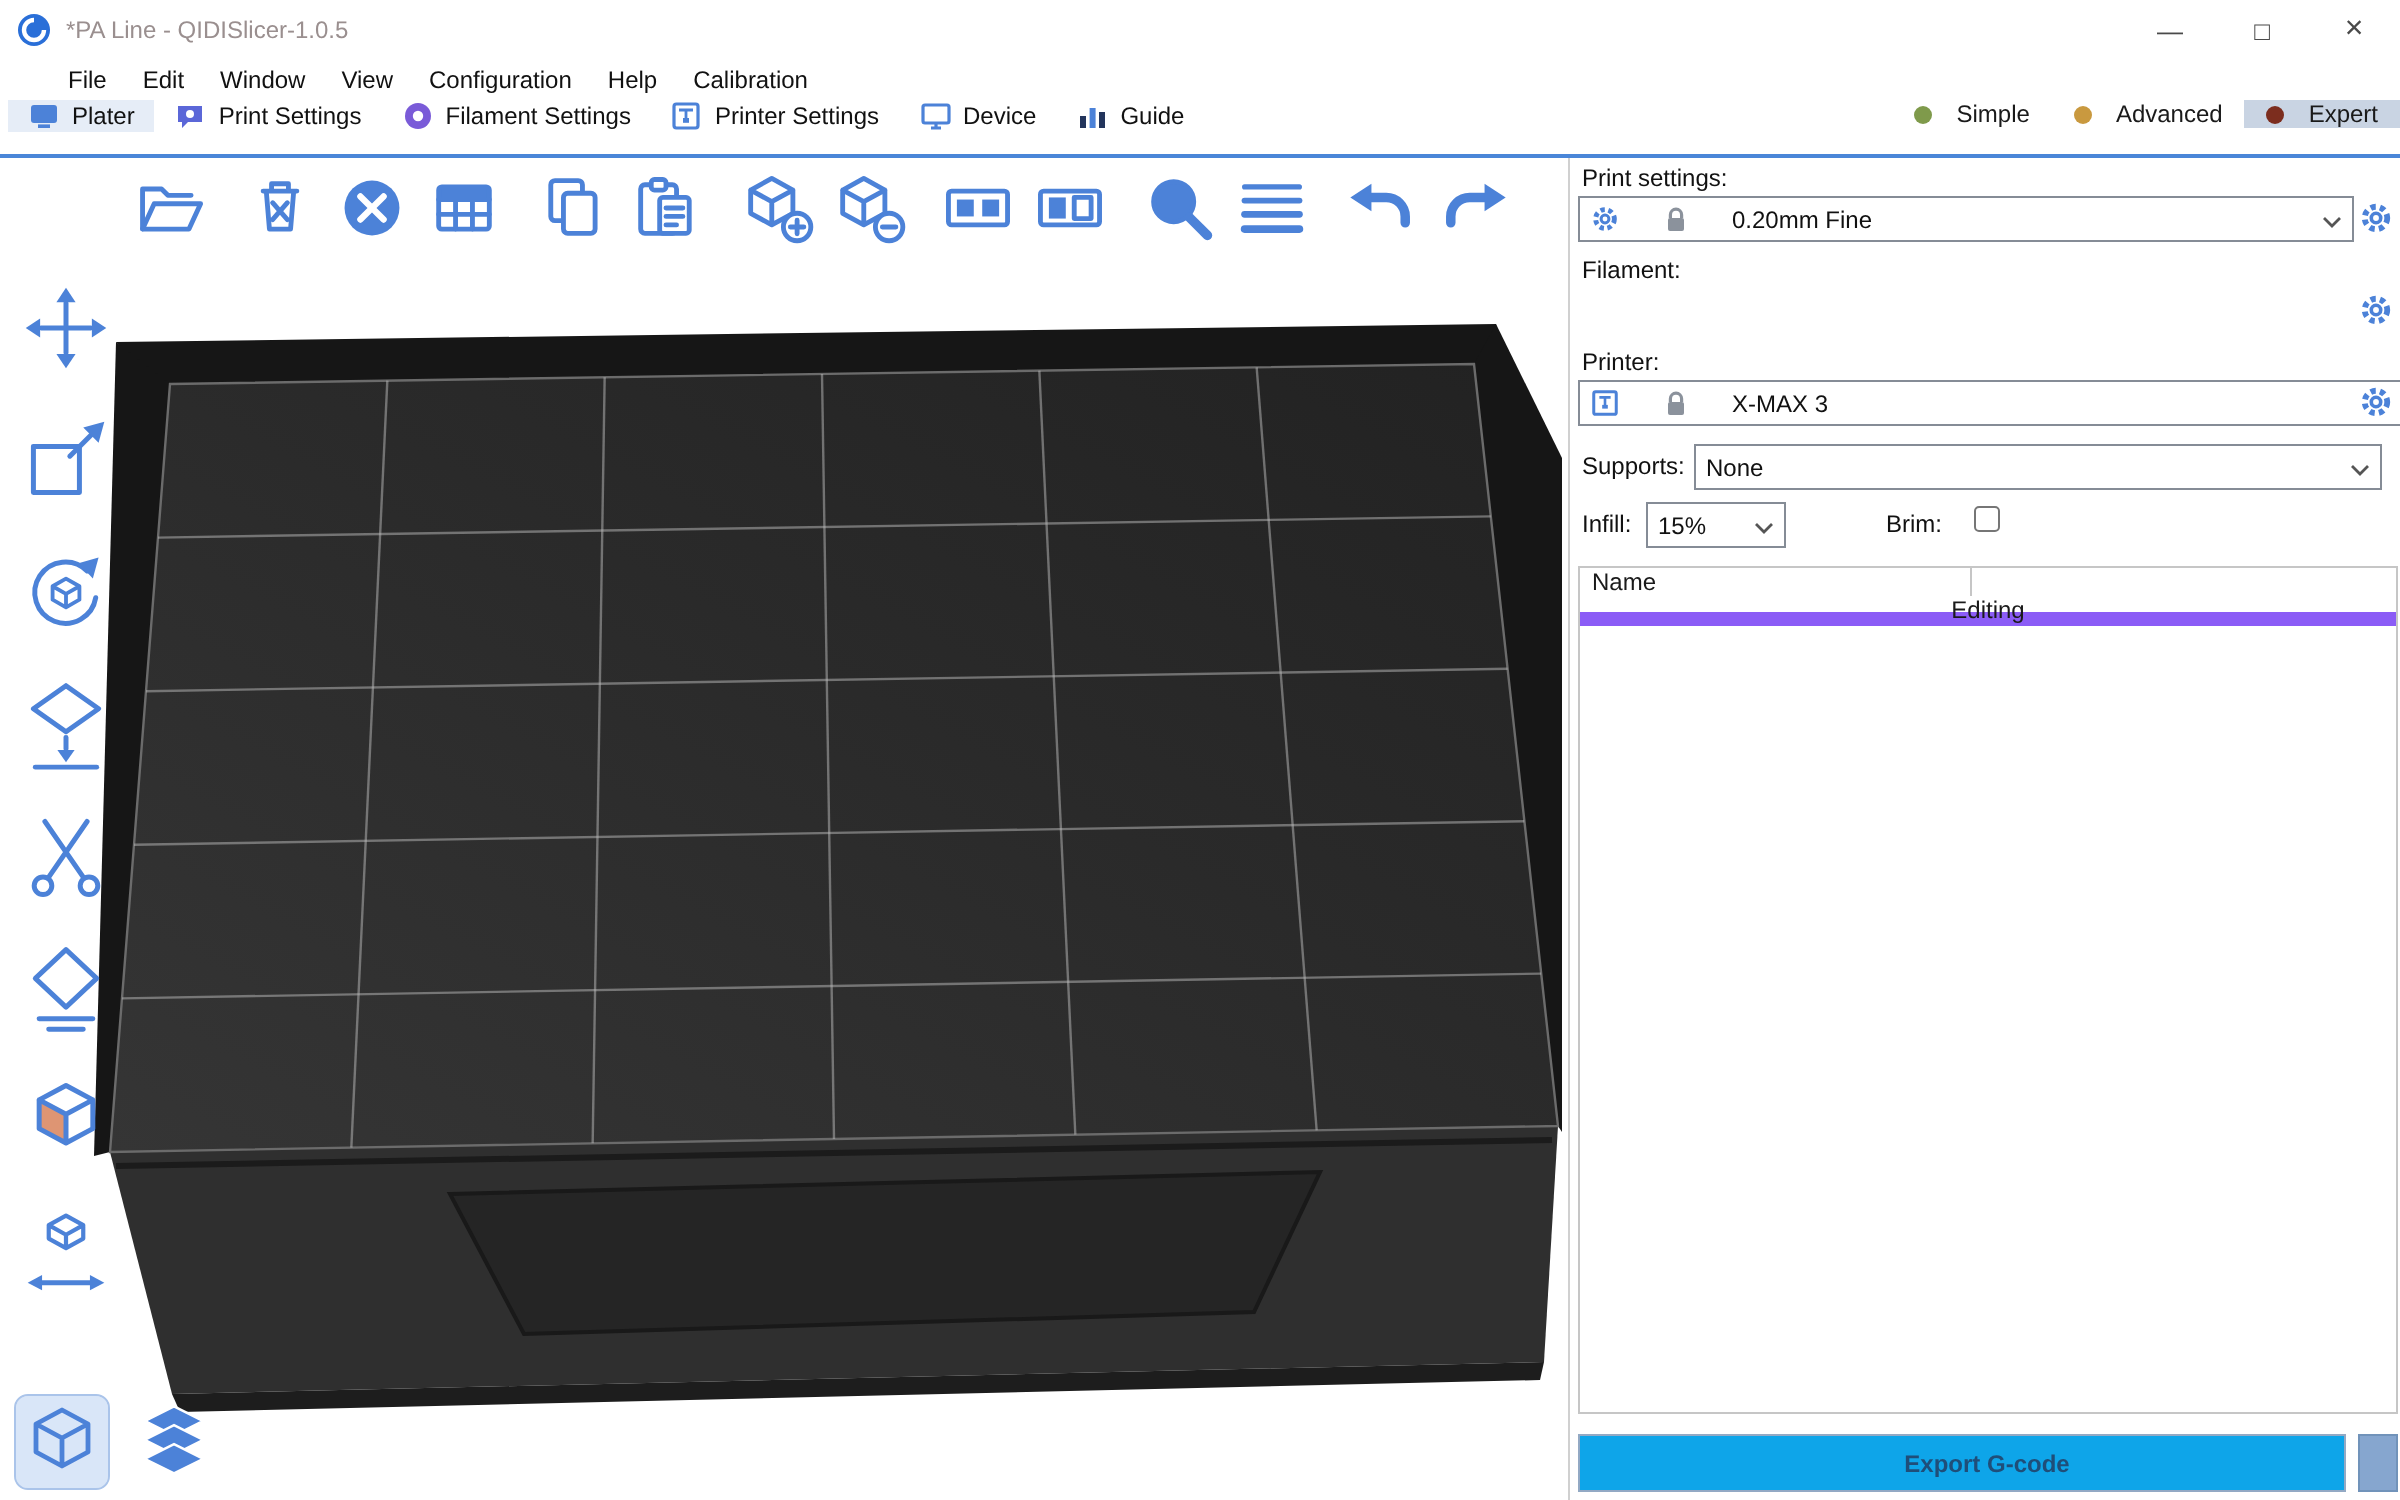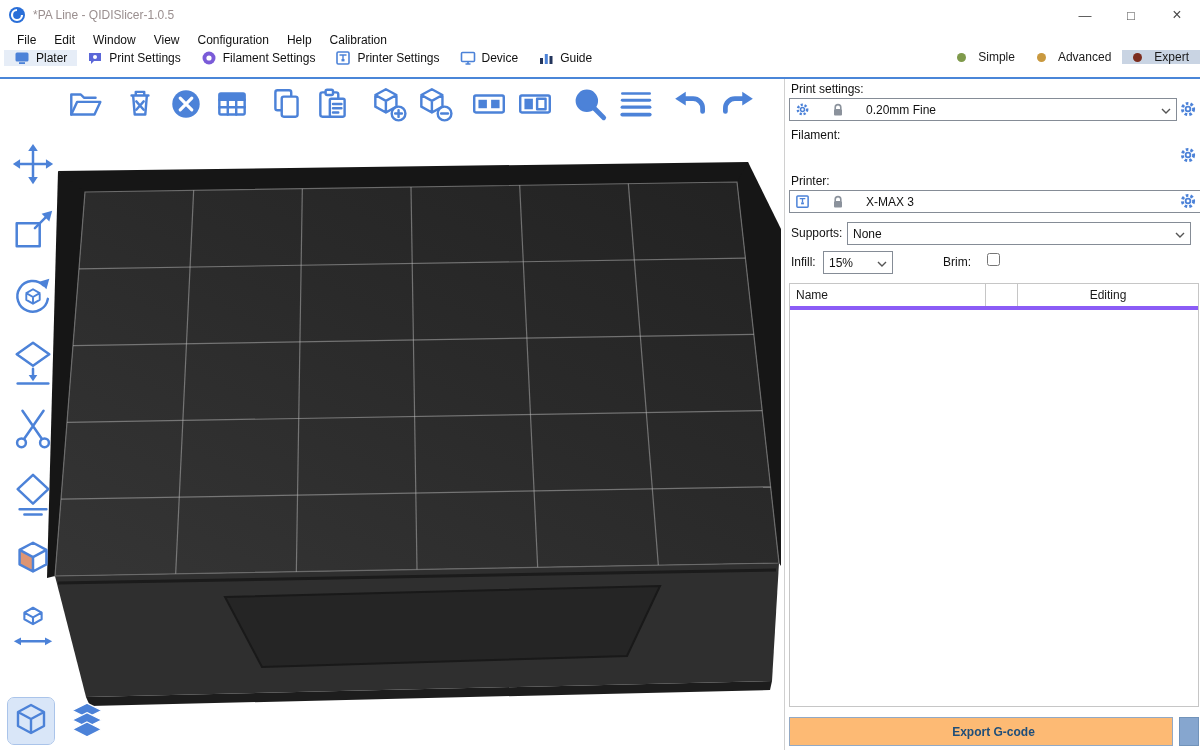--- a/index.html
+++ b/index.html
@@ -8,21 +8,21 @@
 
   
   .titlebar{position:absolute;top:0;left:0;right:0;height:30px;display:flex;align-items:center;padding-left:8px;background:#fff;}
   .app-logo{width:18px;height:18px;margin-right:7px;}
   .title-text{color:#9a8f8f;font-size:12px;}
   .win-controls{margin-left:auto;display:flex;height:100%;}
   .win-btn{width:46px;height:100%;display:flex;align-items:center;justify-content:center;color:#4a4a4a;font-size:13px;}
   .win-btn.close{font-size:16px;}
 
   
-  .menubar{position:absolute;top:30px;left:0;right:0;height:20px;display:flex;align-items:flex-end;padding-left:8px;background:#fff;}
+  .menubar{position:absolute;top:30px;left:17px;right:0;height:20px;display:flex;align-items:flex-end;padding-left:8px;background:#fff;}
   .menu-item{padding:0 9px;height:100%;display:flex;align-items:center;color:#111;}
 
   
   .tabbar{position:absolute;top:50px;left:0;right:0;height:27px;display:flex;align-items:flex-start;background:#fff;border-bottom:2px solid #4a86d8;padding-left:4px;}
   .tab{display:flex;align-items:center;gap:6px;padding:0 10px;}
   .tab.active{background:#e6edf7;}
   .tab-label{color:#111;}
   .modes{margin-left:auto;display:flex;align-items:stretch;}
   .mode{display:flex;align-items:center;gap:12px;padding:0 11px;}
   .mode.active{background:#c9d4e3;}
@@ -51,26 +51,26 @@
   .sidebar{position:absolute;left:784px;top:0;width:416px;height:671px;background:#fff;border-left:1px solid #d0d0d0;box-sizing:border-box;}
   .sb-label{position:absolute;left:6px;color:#111;}
   .combo{position:absolute;display:flex;align-items:center;gap:22px;height:23px;border:1px solid #858c96;background:#fff;
          padding:0 20px 0 5px;box-sizing:border-box;}
   .combo .txt{color:#111;white-space:nowrap;}
   .chev{position:absolute;right:5px;top:9px;}
   .gearbtn{position:absolute;width:18px;height:18px;display:flex;align-items:center;justify-content:center;}
   .swatch{width:18px;height:12px;border:1px solid #1f55a8;box-sizing:border-box;}
 
   .obj-table{position:absolute;left:4px;top:204px;width:410px;height:424px;border:1px solid #c6c6c6;box-sizing:border-box;background:#fff;}
-  .obj-header{display:flex;height:22px;border-bottom:4px solid #8b5cf6;}
+  .obj-header{display:flex;height:22px;border-bottom:7px solid #8b5cf6;flex-direction:column;}
   .col-name{width:196px;border-right:1px solid #c6c6c6;display:flex;align-items:center;padding-left:6px;box-sizing:border-box;}
   .col-mid{width:31px;border-right:1px solid #c6c6c6;}
   .col-edit{flex:1;display:flex;align-items:center;justify-content:center;}
 
-  .export-btn{position:absolute;left:4px;top:638px;width:384px;height:29px;background:#fdba74;border:1px solid #93a9c4;
+  .export-btn{position:absolute;left:4px;top:638px;width:384px;height:29px;background:#0ea5e9;border:1px solid #93a9c4;
               box-sizing:border-box;display:flex;align-items:center;justify-content:center;font-weight:bold;color:#1f4e79;padding-left:25px;}
   .export-side{position:absolute;left:394px;top:638px;width:20px;height:29px;background:#86a6cf;border:1px solid #7193ba;box-sizing:border-box;}
 
   input.cb{position:absolute;width:13px;height:13px;margin:0;}
 </style>
 </head>
 <body>
 
 <div class="app">
 

